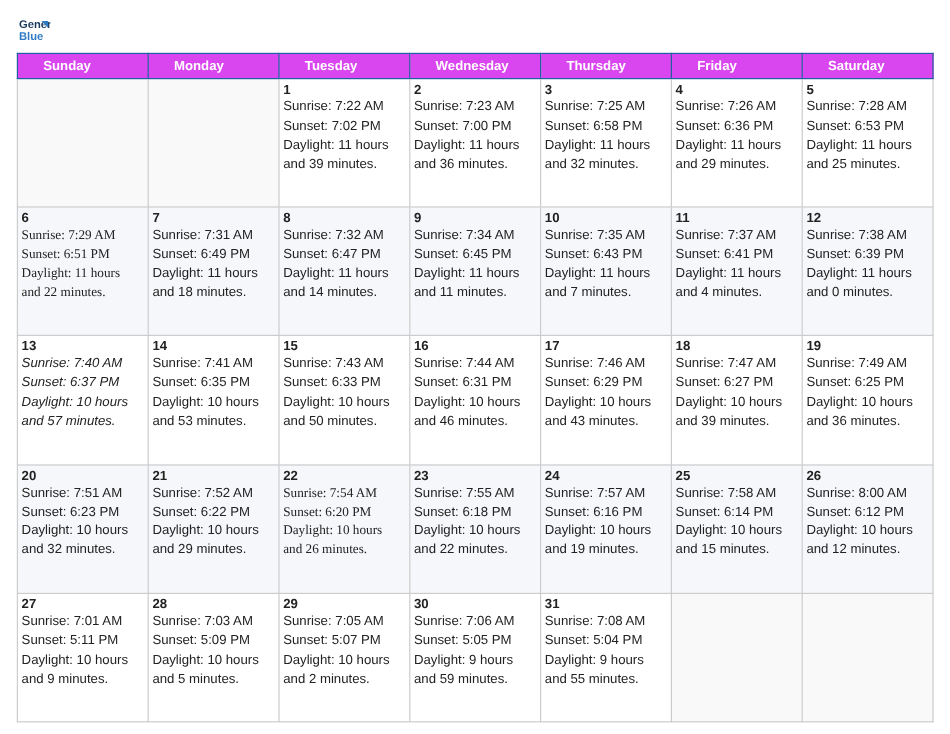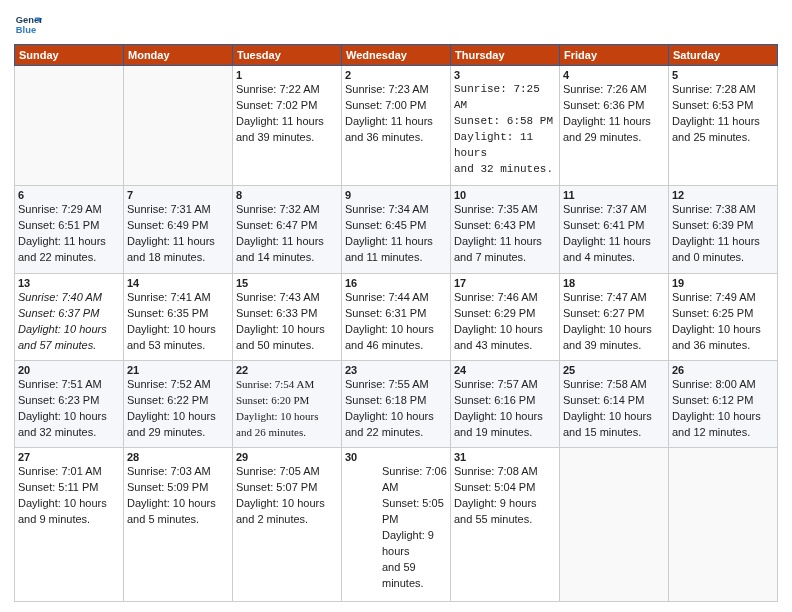--- a/index.html
+++ b/index.html
@@ -44,25 +44,25 @@
       color: #444;
     }
     .calendar {
       flex: 1;
       border: 1px solid #ccc;
       border-collapse: collapse;
       width: 100%;
       table-layout: fixed;
     }
     .calendar th {
-      background: #c2410c;
+      background: #d946ef;
       color: #fff;
       font-size: 11px;
       font-weight: bold;
-      padding: 4px 4px;
+      padding: 4px 21px;
       text-align: left;
       border: 1px solid #2060a0;
     }
     .calendar td {
       vertical-align: top;
       border: 1px solid #ccc;
       padding: 3px 3px;
       font-size: 9.5px;
       color: #222;
       height: 82px;
@@ -131,21 +131,21 @@
           </td>
           <td>
             <span class="day-num">2</span>
             <div class="day-info" style="white-space: pre-line;">Sunrise: 7:23 AM
 Sunset: 7:00 PM
 Daylight: 11 hours
 and 36 minutes.</div>
           </td>
           <td>
             <span class="day-num">3</span>
-            <div class="day-info" style="white-space: pre-line; font-family: Liberation Mono, monospace;">Sunrise: 7:25 AM
+            <div class="day-info" style="white-space: pre-line;">Sunrise: 7:25 AM
 Sunset: 6:58 PM
 Daylight: 11 hours
 and 32 minutes.</div>
           </td>
           <td>
             <span class="day-num">4</span>
             <div class="day-info" style="white-space: pre-line;">Sunrise: 7:26 AM
 Sunset: 6:36 PM
 Daylight: 11 hours
 and 29 minutes.</div>
@@ -154,21 +154,21 @@
             <span class="day-num">5</span>
             <div class="day-info" style="white-space: pre-line;">Sunrise: 7:28 AM
 Sunset: 6:53 PM
 Daylight: 11 hours
 and 25 minutes.</div>
           </td>
         </tr>
         <tr>
           <td>
             <span class="day-num">6</span>
-            <div class="day-info" style="white-space: pre-line;">Sunrise: 7:29 AM
+            <div class="day-info" style="white-space: pre-line; font-family: Liberation Serif, serif;">Sunrise: 7:29 AM
 Sunset: 6:51 PM
 Daylight: 11 hours
 and 22 minutes.</div>
           </td>
           <td>
             <span class="day-num">7</span>
             <div class="day-info" style="white-space: pre-line;">Sunrise: 7:31 AM
 Sunset: 6:49 PM
 Daylight: 11 hours
 and 18 minutes.</div>
@@ -328,21 +328,21 @@
           </td>
           <td>
             <span class="day-num">29</span>
             <div class="day-info" style="white-space: pre-line;">Sunrise: 7:05 AM
 Sunset: 5:07 PM
 Daylight: 10 hours
 and 2 minutes.</div>
           </td>
           <td>
             <span class="day-num">30</span>
-            <div class="day-info" style="white-space: pre-line; margin-left: 37px;">Sunrise: 7:06 AM
+            <div class="day-info" style="white-space: pre-line;">Sunrise: 7:06 AM
 Sunset: 5:05 PM
 Daylight: 9 hours
 and 59 minutes.</div>
           </td>
           <td>
             <span class="day-num">31</span>
             <div class="day-info" style="white-space: pre-line;">Sunrise: 7:08 AM
 Sunset: 5:04 PM
 Daylight: 9 hours
 and 55 minutes.</div>

